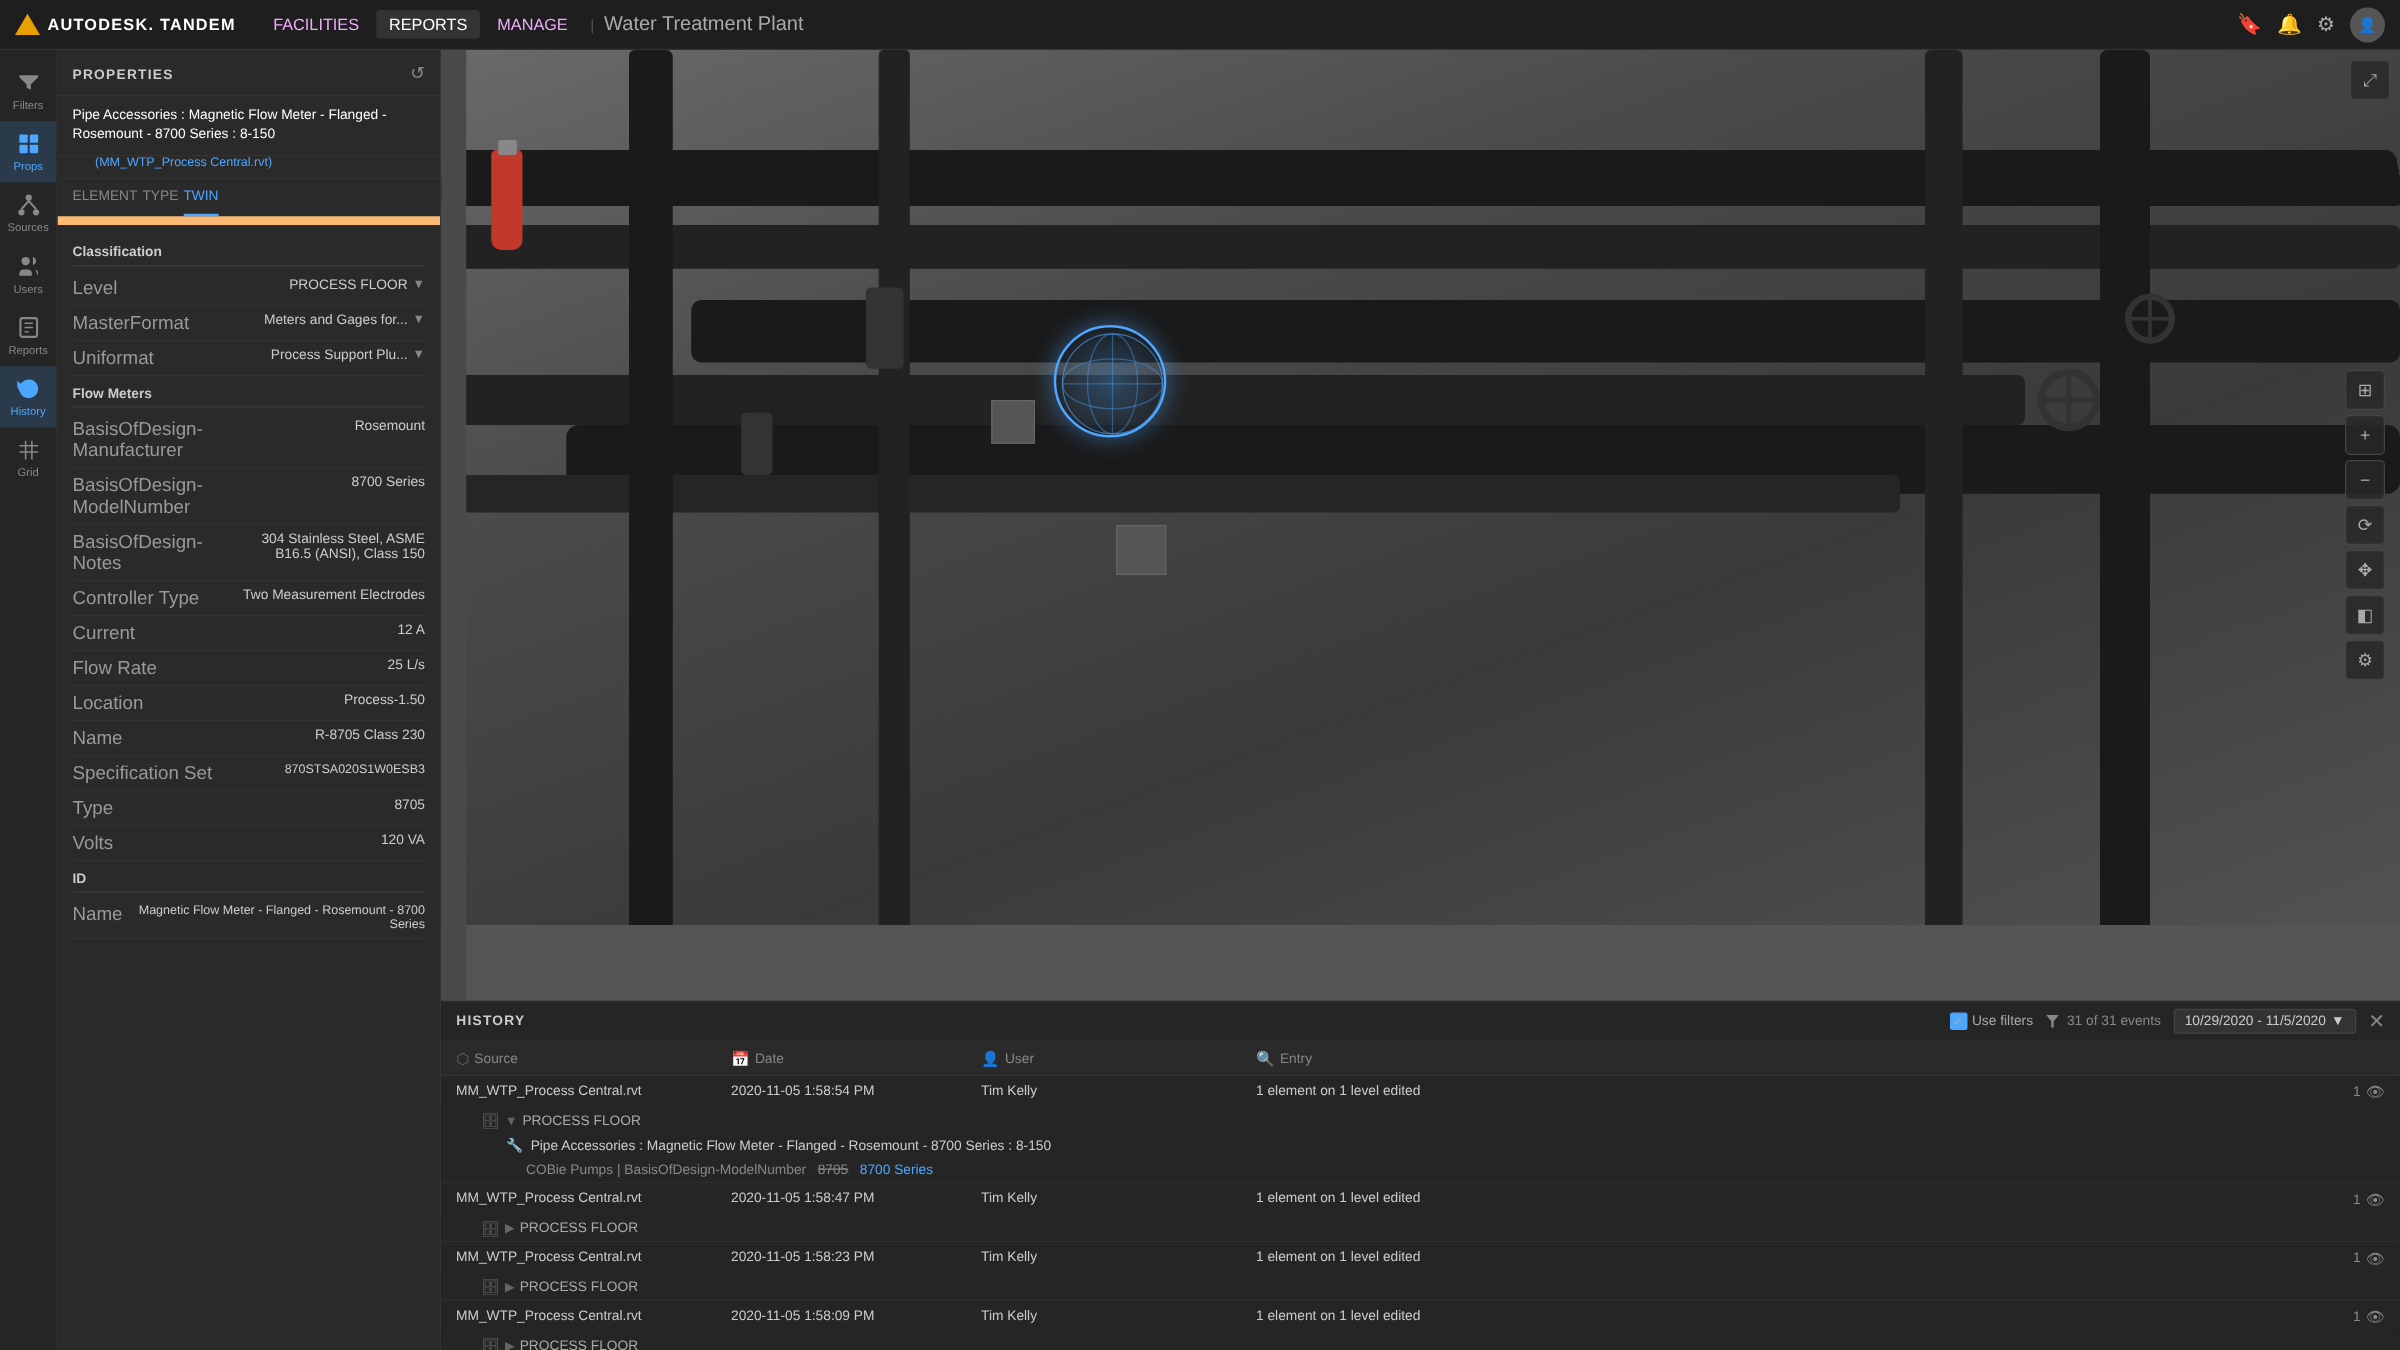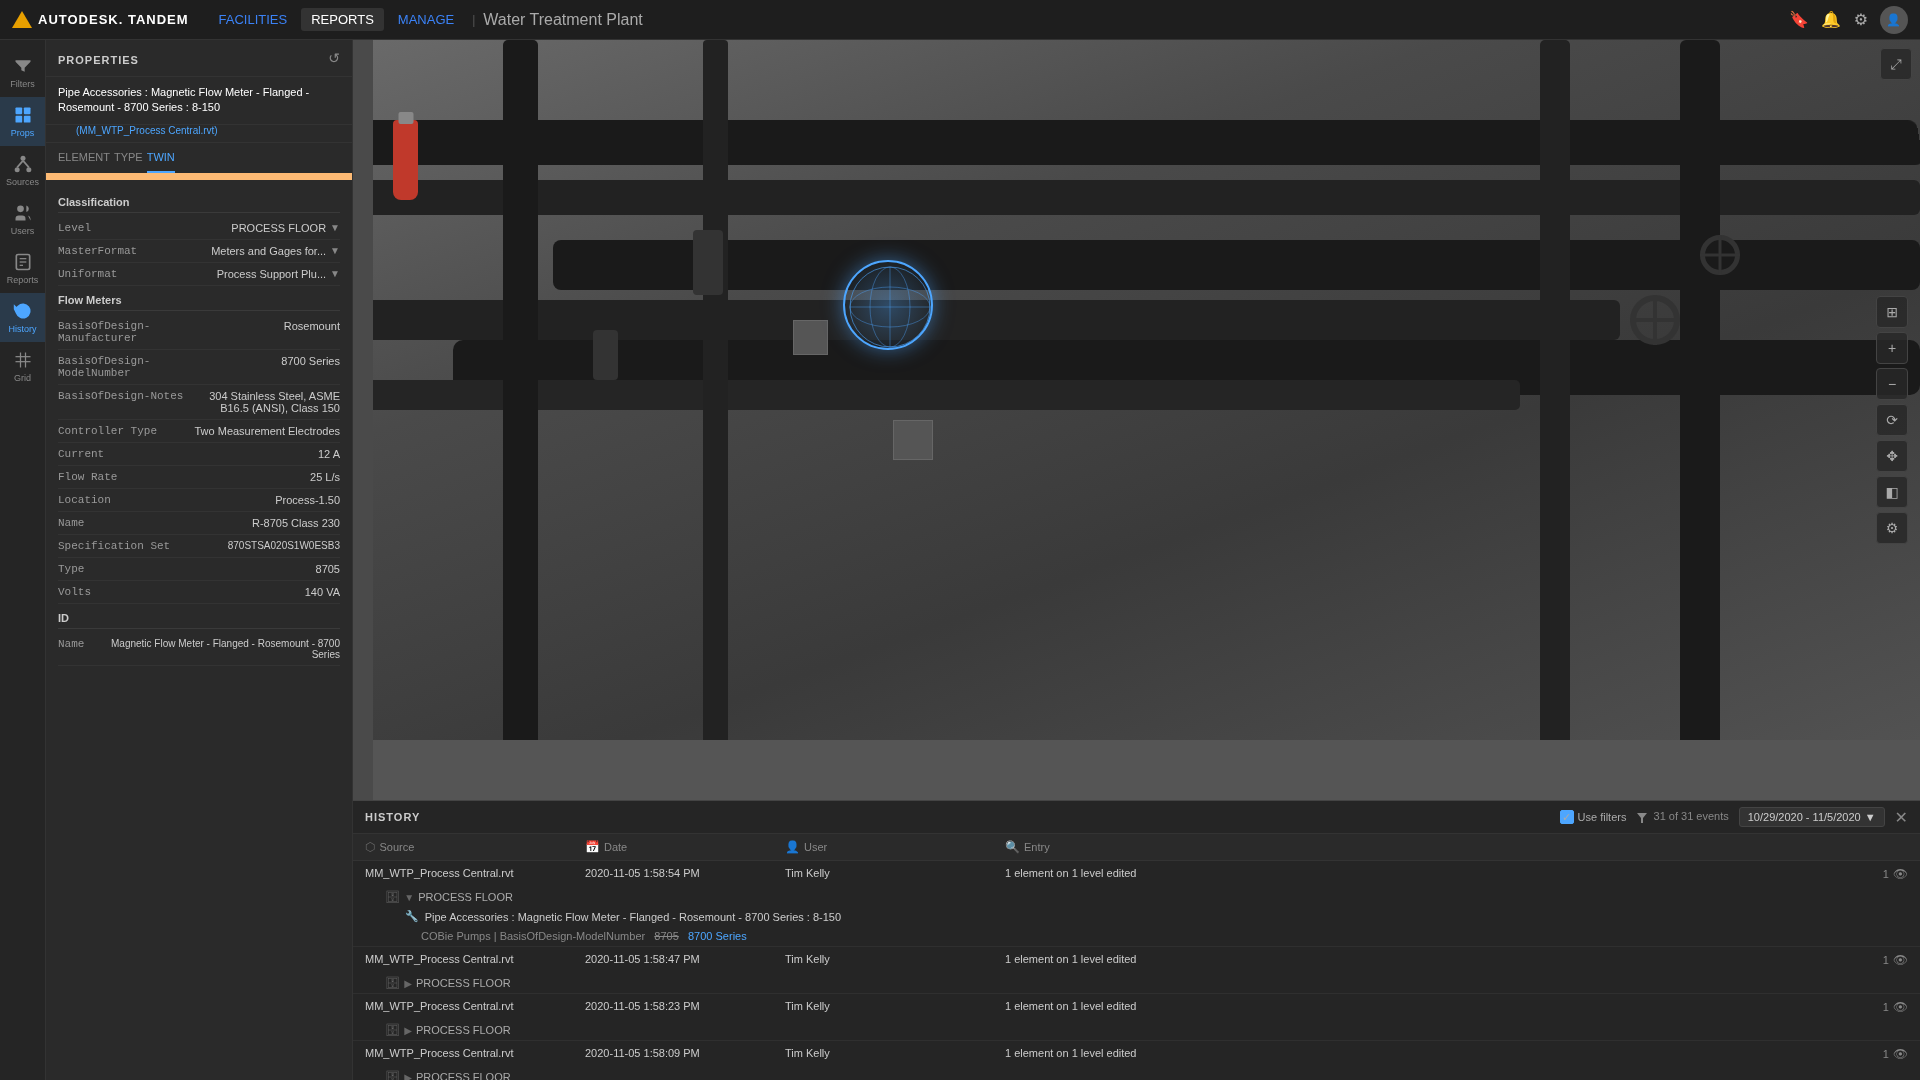--- a/index.html
+++ b/index.html
@@ -24,21 +24,21 @@
     .top-nav .logo-triangle {
       width: 0; height: 0;
       border-left: 10px solid transparent;
       border-right: 10px solid transparent;
       border-bottom: 17px solid #e8a000;
       margin-right: 6px;
     }
     .top-nav .logo-text { color: #fff; font-size: 13px; font-weight: bold; letter-spacing: 1px; }
     .top-nav .nav-links { display: flex; align-items: center; gap: 4px; }
     .top-nav .nav-link {
-      color: #3b82f6; font-size: 13px; padding: 4px 10px; cursor: pointer;
+      color: #f0abfc; font-size: 13px; padding: 4px 10px; cursor: pointer;
       border-radius: 3px;
     }
     .top-nav .nav-link.active { color: #fff; background: #333; }
     .top-nav .separator { color: #555; margin: 0 8px; }
     .top-nav .facility-name { color: #aaa; font-size: 16px; }
     .top-nav .nav-right { margin-left: auto; display: flex; align-items: center; gap: 12px; }
     .top-nav .nav-icon { color: #aaa; cursor: pointer; font-size: 16px; }
     .top-nav .avatar {
       width: 28px; height: 28px; border-radius: 50%; background: #555;
       display: flex; align-items: center; justify-content: center; color: #fff; font-size: 12px; cursor: pointer;
@@ -137,21 +137,21 @@
       margin-bottom: 4px;
     }
     .prop-row {
       display: flex;
       justify-content: space-between;
       padding: 5px 0;
       border-bottom: 1px solid #333;
       align-items: flex-start;
       gap: 8px;
     }
-    .prop-label { color: #999; font-size: 11px; flex-shrink: 0; max-width: 130px; font-family: Liberation Mono, monospace; }
+    .prop-label { color: #999; font-size: 15px; flex-shrink: 0; max-width: 130px; }
     .prop-value {
       color: #ccc; font-size: 11px; text-align: right; flex: 1;
       display: flex; align-items: center; justify-content: flex-end; gap: 4px;
     }
     .prop-value.dropdown { cursor: pointer; }
     .prop-value .chevron { color: #888; font-size: 10px; }
 
     
     .viewport-area {
       flex: 1;
@@ -469,21 +469,21 @@
       <div class="prop-row">
         <span class="prop-label">Specification Set</span>
         <span class="prop-value" style="font-size:10px">870STSA020S1W0ESB3</span>
       </div>
       <div class="prop-row">
         <span class="prop-label">Type</span>
         <span class="prop-value">8705</span>
       </div>
       <div class="prop-row">
         <span class="prop-label">Volts</span>
-        <span class="prop-value">140 VA</span>
+        <span class="prop-value">120 VA</span>
       </div>
 
       <div class="section-header">ID</div>
       <div class="prop-row">
         <span class="prop-label">Name</span>
         <span class="prop-value" style="text-align:right; font-size:10px">Magnetic Flow Meter - Flanged - Rosemount - 8700 Series</span>
       </div>
     </div>
   </div>
 

